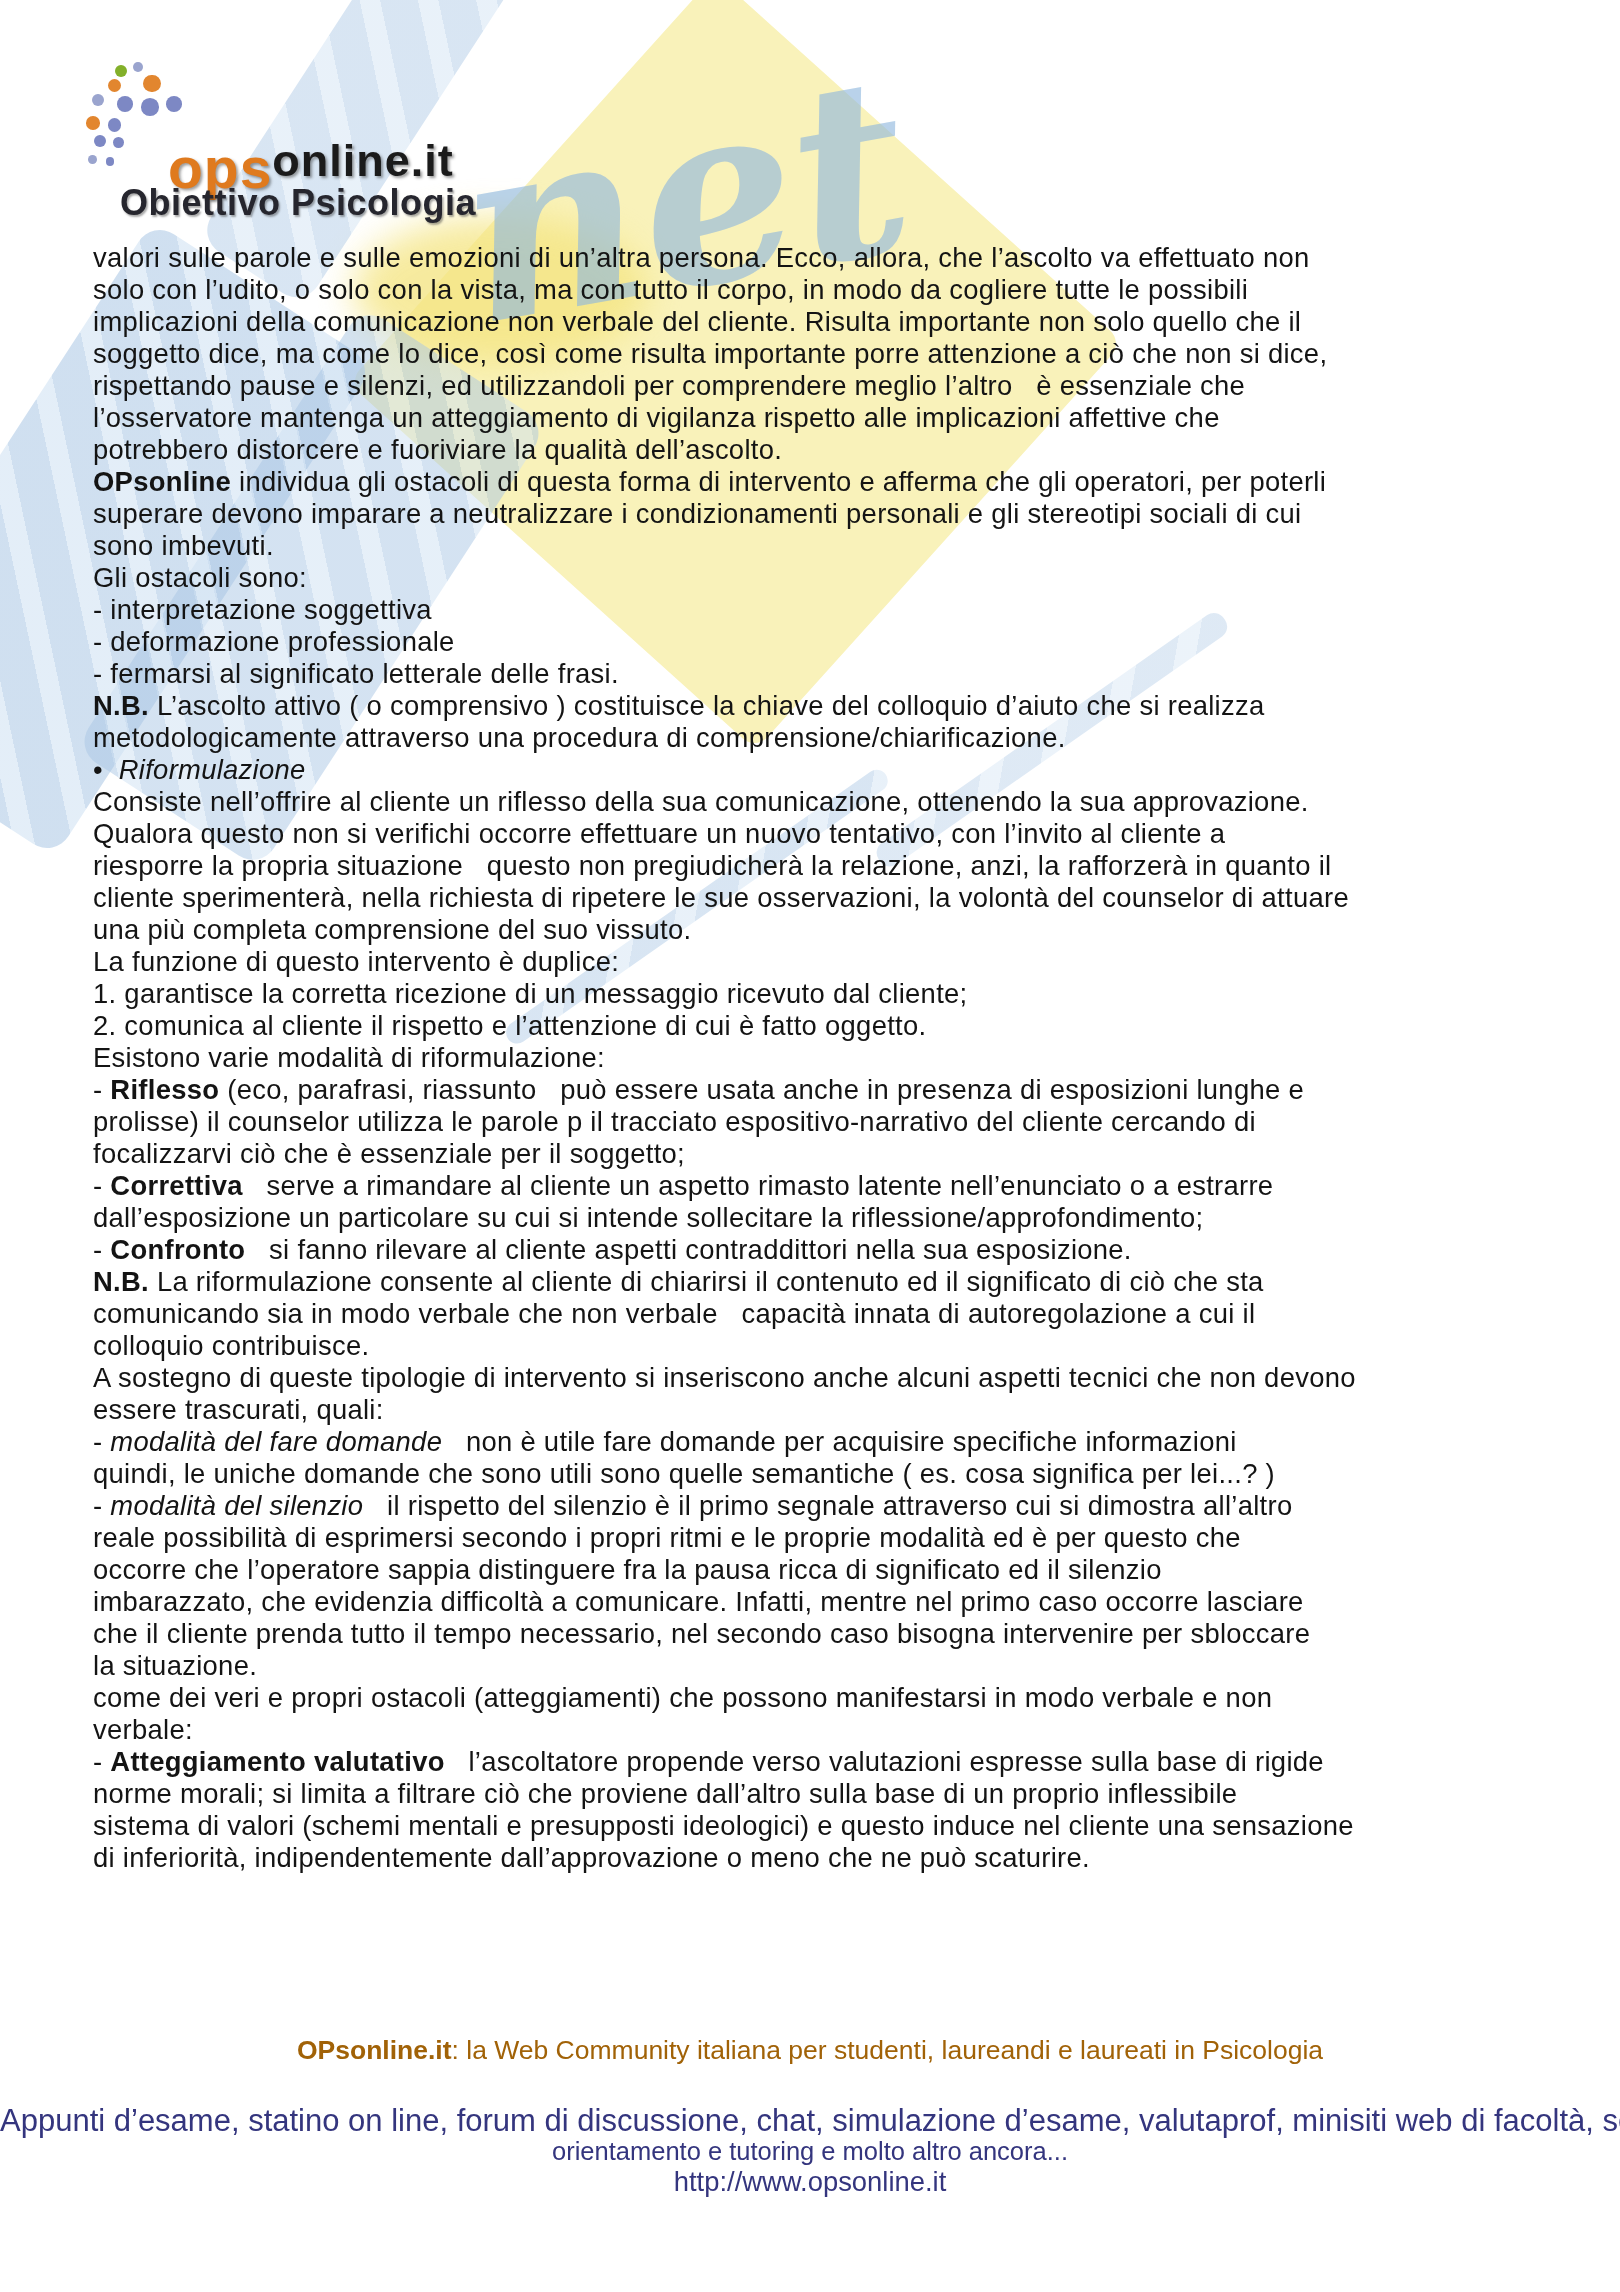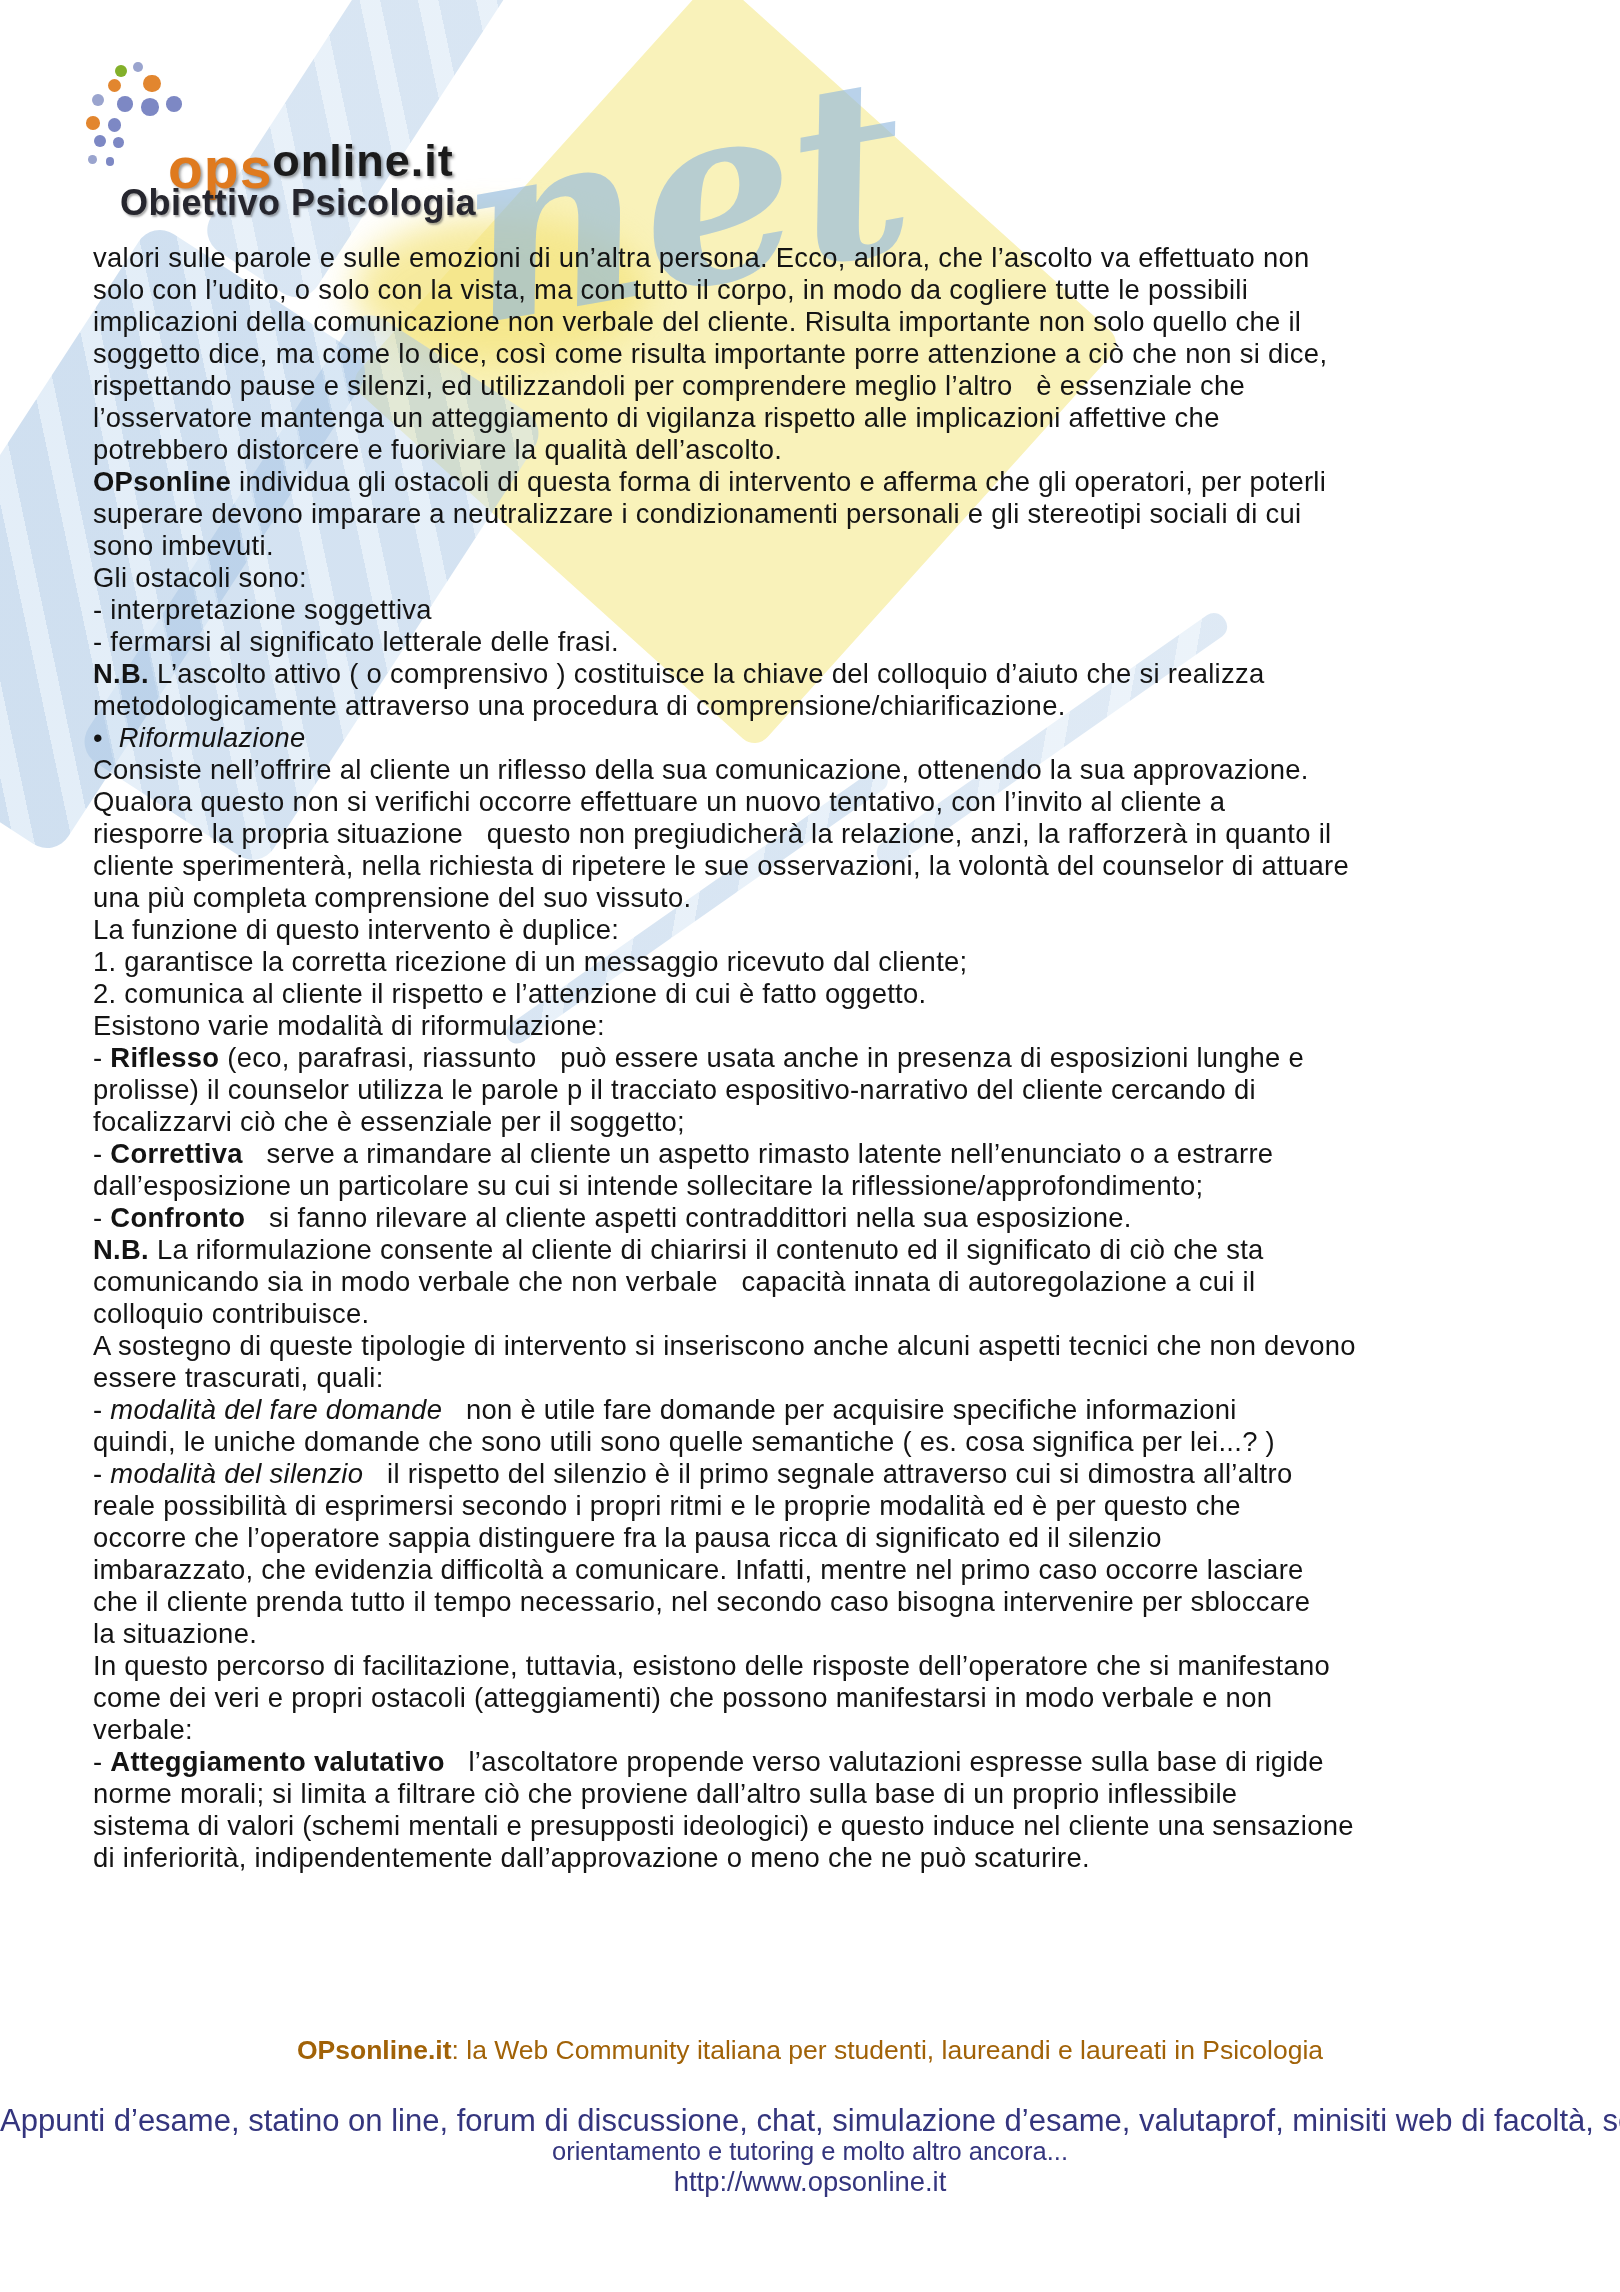--- a/index.html
+++ b/index.html
@@ -133,20 +133,21 @@
         <div class="line"><span>implicazioni della comunicazione non verbale del cliente. Risulta importante non solo quello che il</span></div>
         <div class="line"><span>soggetto dice, ma come lo dice, così come risulta importante porre attenzione a ciò che non si dice,</span></div>
         <div class="line"><span>rispettando pause e silenzi, ed utilizzandoli per comprendere meglio l’altro   è essenziale che</span></div>
         <div class="line"><span>l’osservatore mantenga un atteggiamento di vigilanza rispetto alle implicazioni affettive che</span></div>
         <div class="line"><span>potrebbero distorcere e fuoriviare la qualità dell’ascolto.</span></div>
         <div class="line"><b>OPsonline</b><span> individua gli ostacoli di questa forma di intervento e afferma che gli operatori, per poterli</span></div>
         <div class="line"><span>superare devono imparare a neutralizzare i condizionamenti personali e gli stereotipi sociali di cui</span></div>
         <div class="line"><span>sono imbevuti.</span></div>
         <div class="line"><span>Gli ostacoli sono:</span></div>
         <div class="line"><span>- interpretazione soggettiva</span></div>
+        <div class="line"><span>- deformazione professionale</span></div>
         <div class="line"><span>- fermarsi al significato letterale delle frasi.</span></div>
         <div class="line"><b>N.B.</b><span> L’ascolto attivo ( o comprensivo ) costituisce la chiave del colloquio d’aiuto che si realizza</span></div>
         <div class="line"><span>metodologicamente attraverso una procedura di comprensione/chiarificazione.</span></div>
         <div class="line"><span>•  </span><i>Riformulazione</i></div>
         <div class="line"><span>Consiste nell’offrire al cliente un riflesso della sua comunicazione, ottenendo la sua approvazione.</span></div>
         <div class="line"><span>Qualora questo non si verifichi occorre effettuare un nuovo tentativo, con l’invito al cliente a</span></div>
         <div class="line"><span>riesporre la propria situazione   questo non pregiudicherà la relazione, anzi, la rafforzerà in quanto il</span></div>
         <div class="line"><span>cliente sperimenterà, nella richiesta di ripetere le sue osservazioni, la volontà del counselor di attuare</span></div>
         <div class="line"><span>una più completa comprensione del suo vissuto.</span></div>
         <div class="line"><span>La funzione di questo intervento è duplice:</span></div>
@@ -165,21 +166,20 @@
         <div class="line"><span>A sostegno di queste tipologie di intervento si inseriscono anche alcuni aspetti tecnici che non devono</span></div>
         <div class="line"><span>essere trascurati, quali:</span></div>
         <div class="line"><span>- </span><i>modalità del fare domande</i><span>   non è utile fare domande per acquisire specifiche informazioni</span></div>
         <div class="line"><span>quindi, le uniche domande che sono utili sono quelle semantiche ( es. cosa significa per lei...? )</span></div>
         <div class="line"><span>- </span><i>modalità del silenzio</i><span>   il rispetto del silenzio è il primo segnale attraverso cui si dimostra all’altro</span></div>
         <div class="line"><span>reale possibilità di esprimersi secondo i propri ritmi e le proprie modalità ed è per questo che</span></div>
         <div class="line"><span>occorre che l’operatore sappia distinguere fra la pausa ricca di significato ed il silenzio</span></div>
         <div class="line"><span>imbarazzato, che evidenzia difficoltà a comunicare. Infatti, mentre nel primo caso occorre lasciare</span></div>
         <div class="line"><span>che il cliente prenda tutto il tempo necessario, nel secondo caso bisogna intervenire per sbloccare</span></div>
         <div class="line"><span>la situazione.</span></div>
-        <div class="line"><span>In questo percorso di facilitazione, tuttavia, esistono delle risposte dell’operatore che si manifestano</span></div>
         <div class="line"><span>come dei veri e propri ostacoli (atteggiamenti) che possono manifestarsi in modo verbale e non</span></div>
         <div class="line"><span>verbale:</span></div>
         <div class="line"><span>- </span><b>Atteggiamento valutativo</b><span>   l’ascoltatore propende verso valutazioni espresse sulla base di rigide</span></div>
         <div class="line"><span>norme morali; si limita a filtrare ciò che proviene dall’altro sulla base di un proprio inflessibile</span></div>
         <div class="line"><span>sistema di valori (schemi mentali e presupposti ideologici) e questo induce nel cliente una sensazione</span></div>
         <div class="line"><span>di inferiorità, indipendentemente dall’approvazione o meno che ne può scaturire.</span></div>
       </div>
 
     <div class="footer-line f1" style="color: #a16207;"><b>OPsonline.it</b><span>: la Web Community italiana per studenti, laureandi e laureati in Psicologia</span></div>
     <div class="footer-line f2" style="color: rgb(52, 53, 126);">Appunti d’esame, statino on line, forum di discussione, chat, simulazione d’esame, valutaprof, minisiti web di facoltà, servizi di</div>

